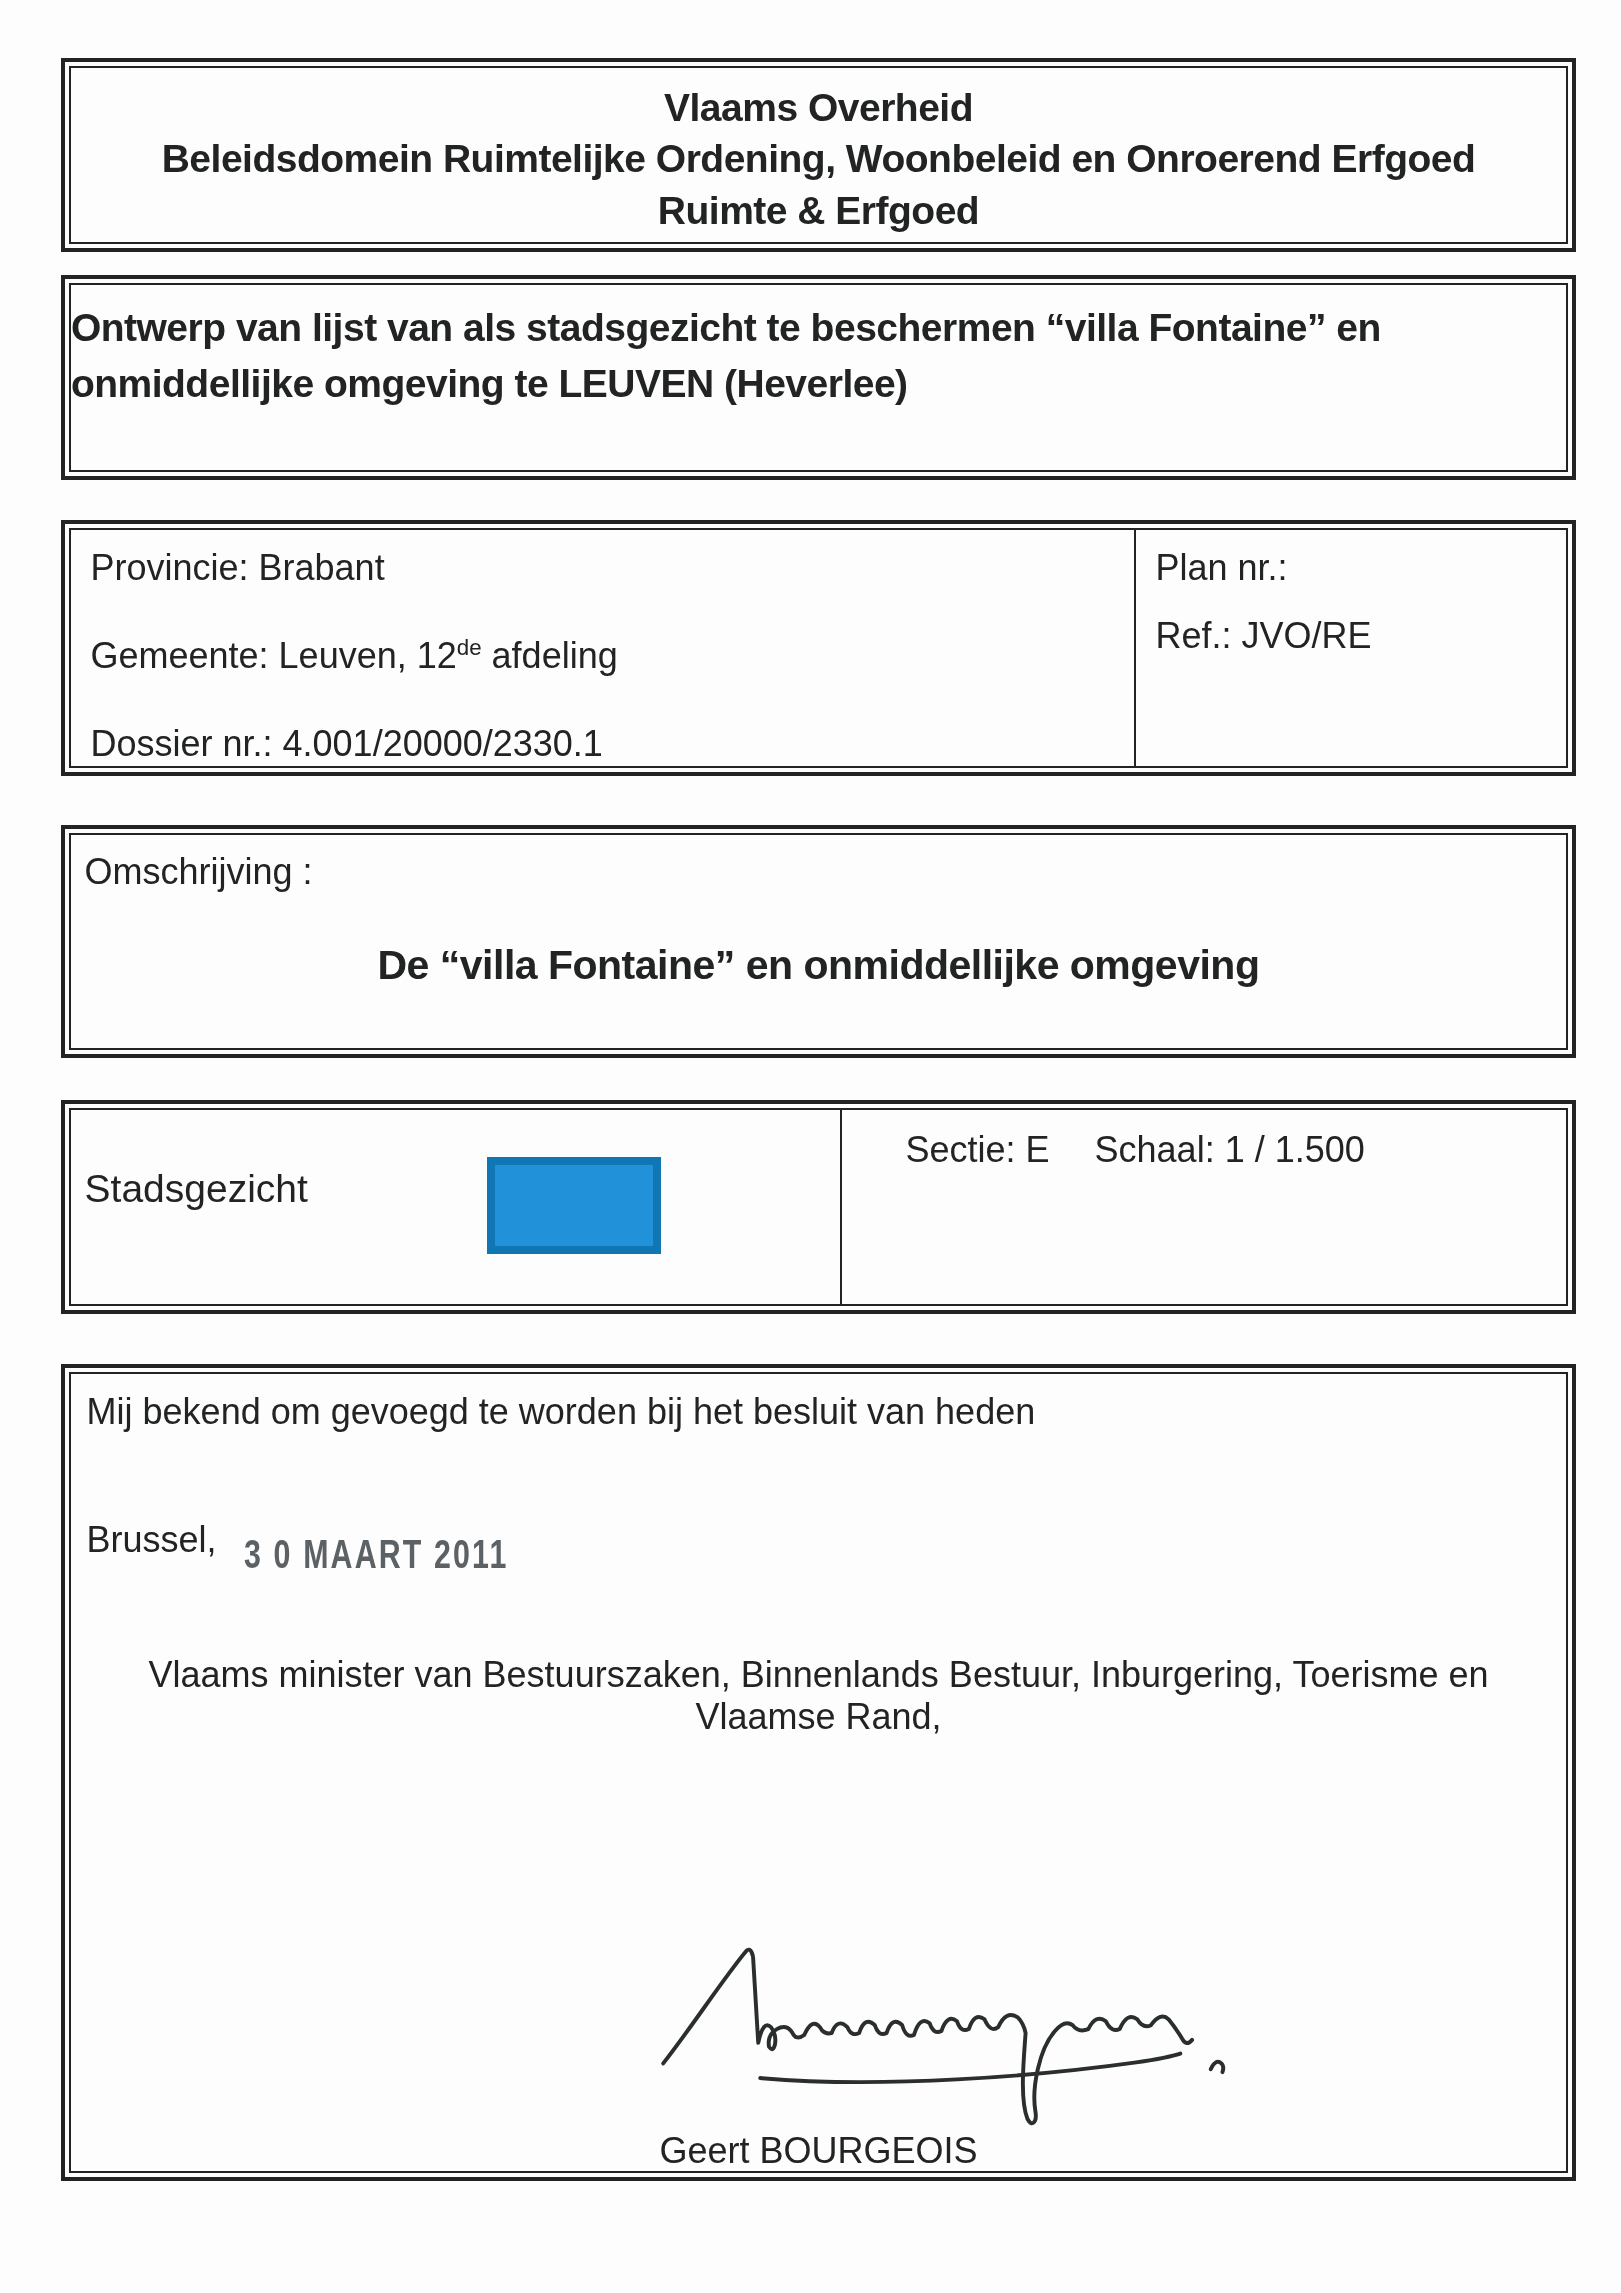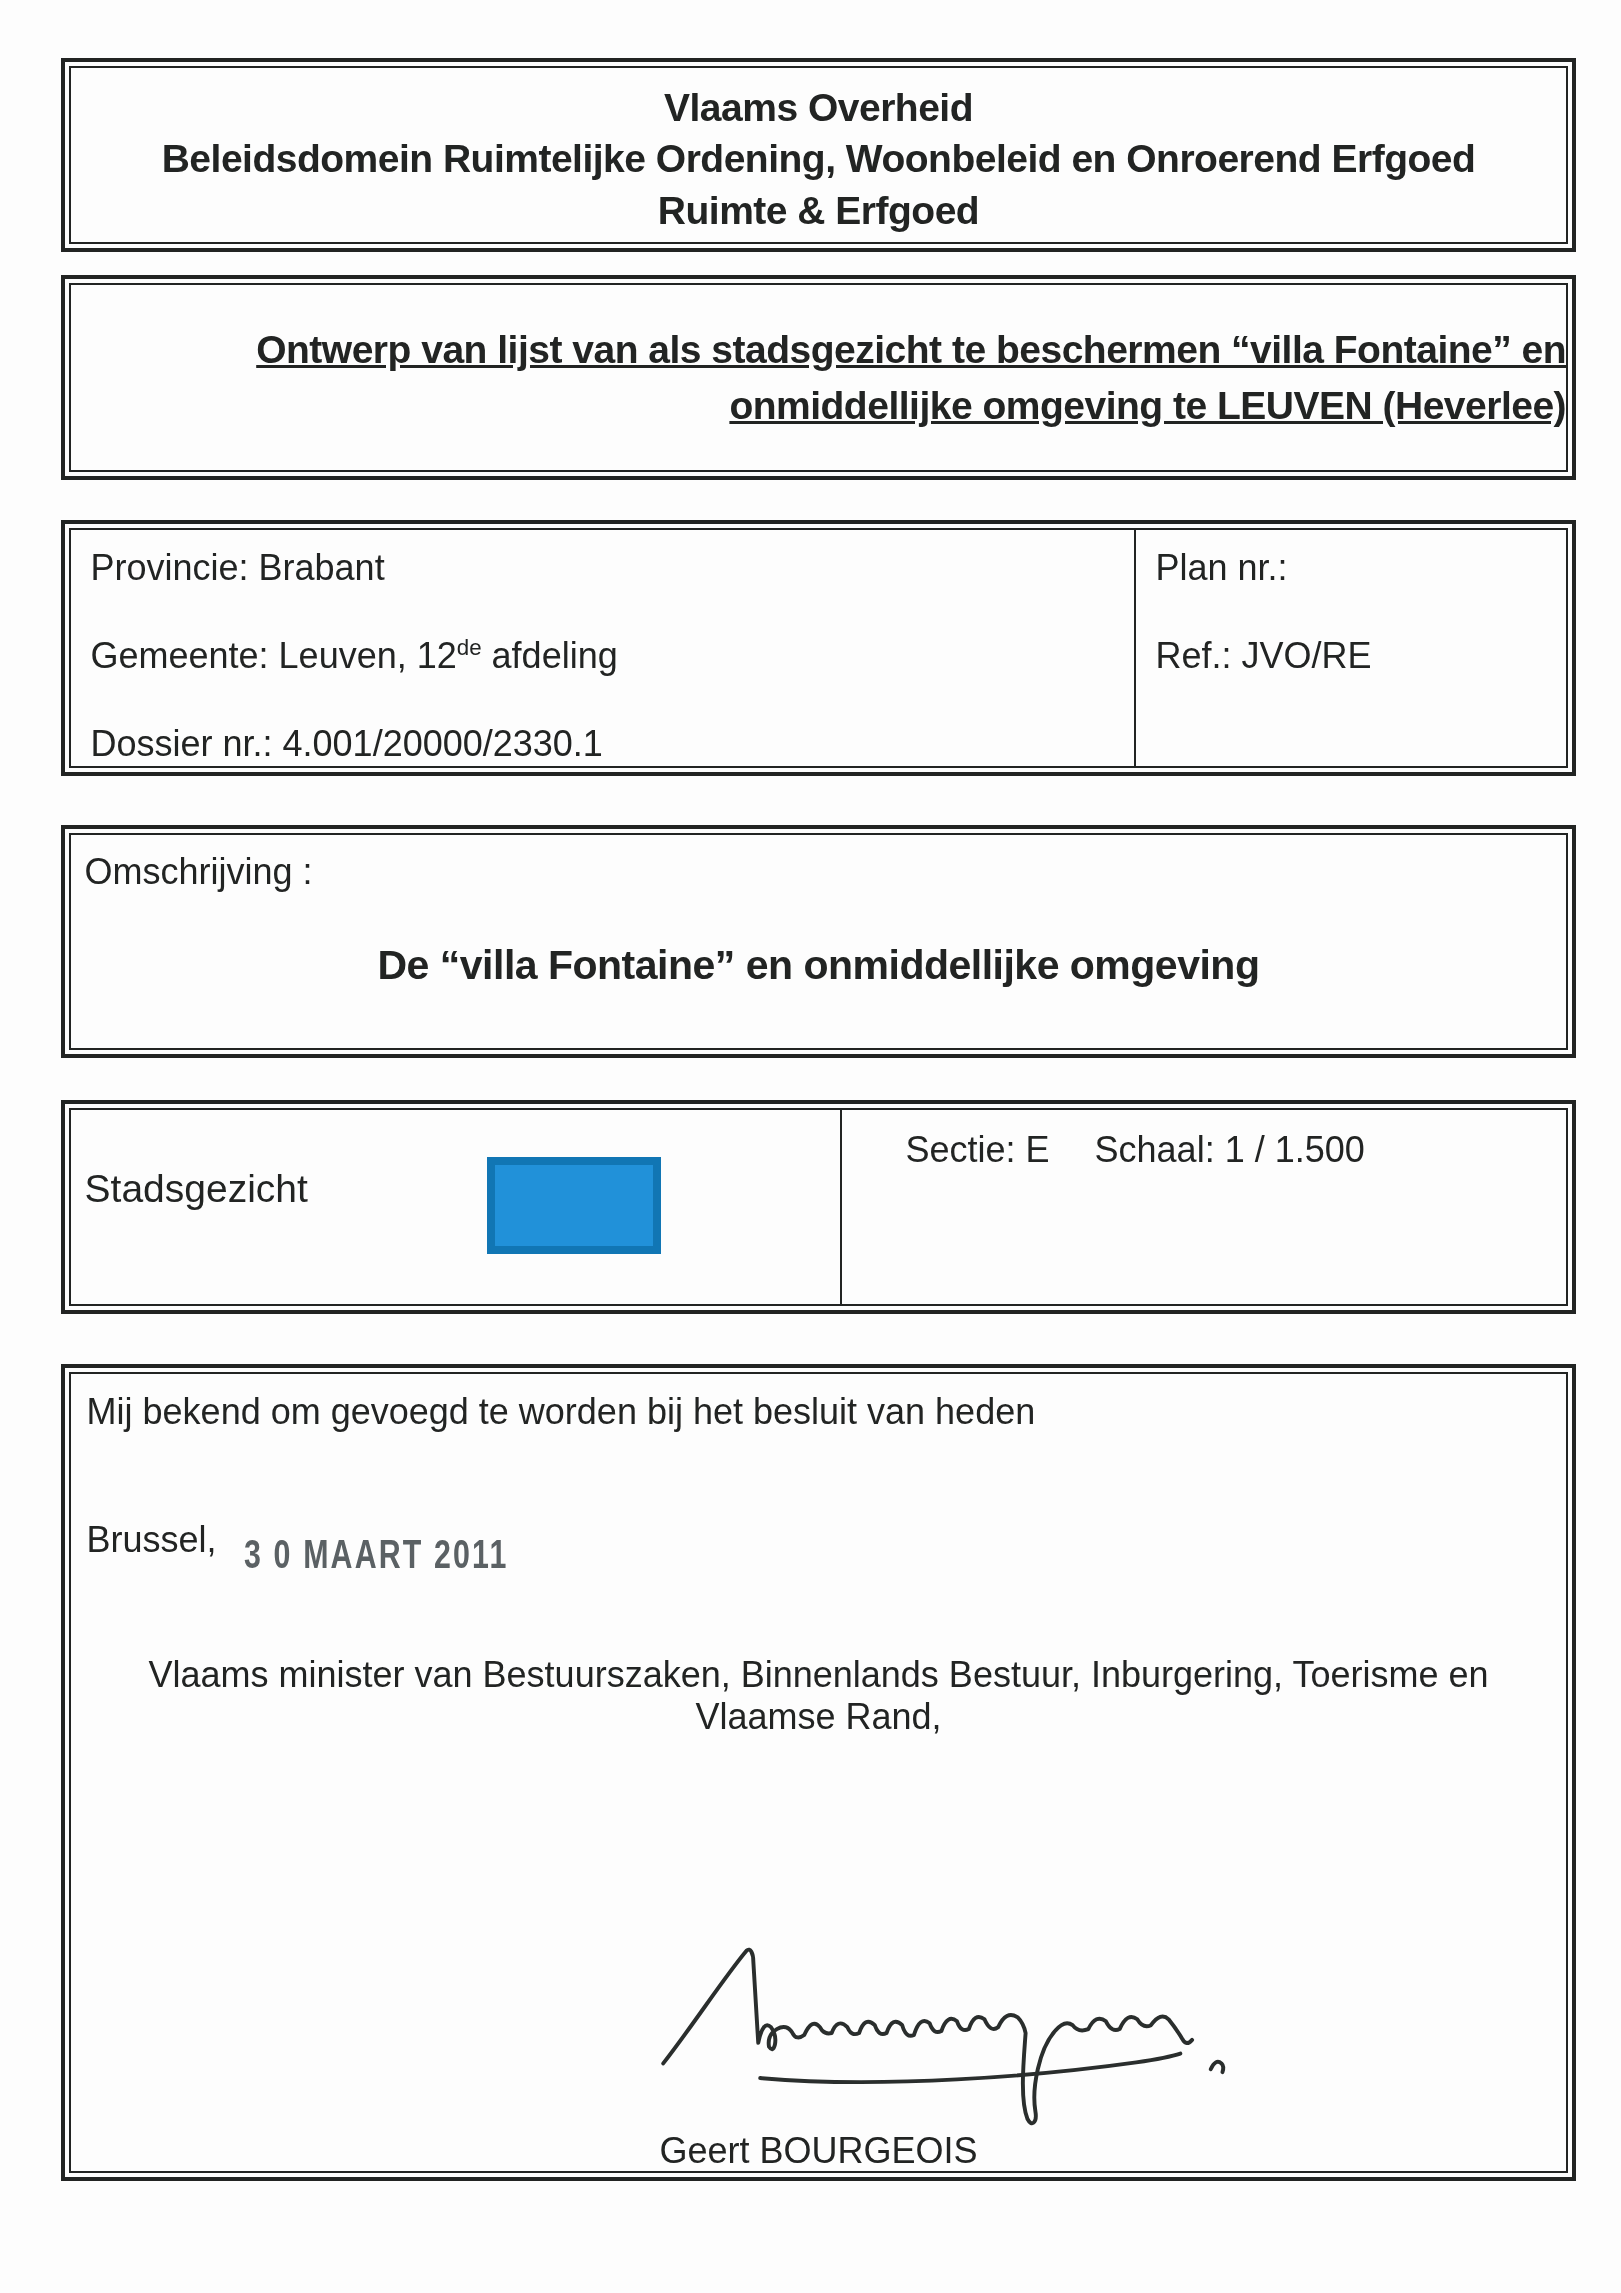--- a/index.html
+++ b/index.html
@@ -31,38 +31,38 @@
 
   .box-header{top:58px;height:194px;}
   .header-lines{
     padding-top:13.7px;
     font-weight:bold;font-size:39px;line-height:1.32;
     text-align:center;letter-spacing:-0.5px;
   }
 
   .box-title{top:275px;height:205px;}
   .title-lines{
-    padding-top:37px;
+    padding-top:15px;
     font-weight:bold;font-size:39px;line-height:1.45;
-    text-align:right;letter-spacing:-0.5px;text-decoration:underline;
+    text-align:left;letter-spacing:-0.5px;
   }
 
   .box-info{top:520px;height:256px;}
   .info-grid{display:flex;height:100%;}
   .info-left{
     flex:0 0 1065px;
     border-right:2.9px solid var(--ink);
     padding:17.6px 0 0 19.6px;
     display:flex;flex-direction:column;gap:46px;
     font-size:36px;
   }
   .info-right{
     flex:1;
     padding:17.6px 0 0 19.6px;
-    display:flex;flex-direction:column;gap:46px;
+    display:flex;flex-direction:column;gap:26px;
     font-size:36px;
   }
   .info-row sup{font-size:0.62em;vertical-align:super;line-height:0;}
 
   .box-desc{top:825px;height:233px;}
   .desc-label{margin:15.7px 0 0 13.7px;font-size:36px;}
   .desc-title{
     margin-top:49px;text-align:center;
     font-weight:bold;font-size:41px;letter-spacing:-0.5px;
   }

